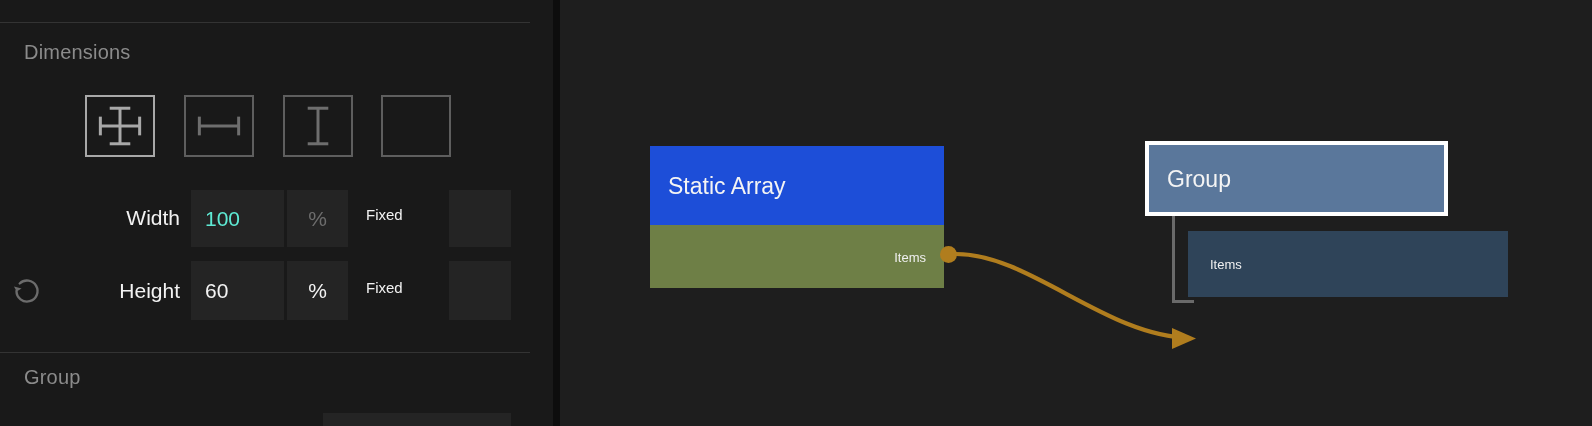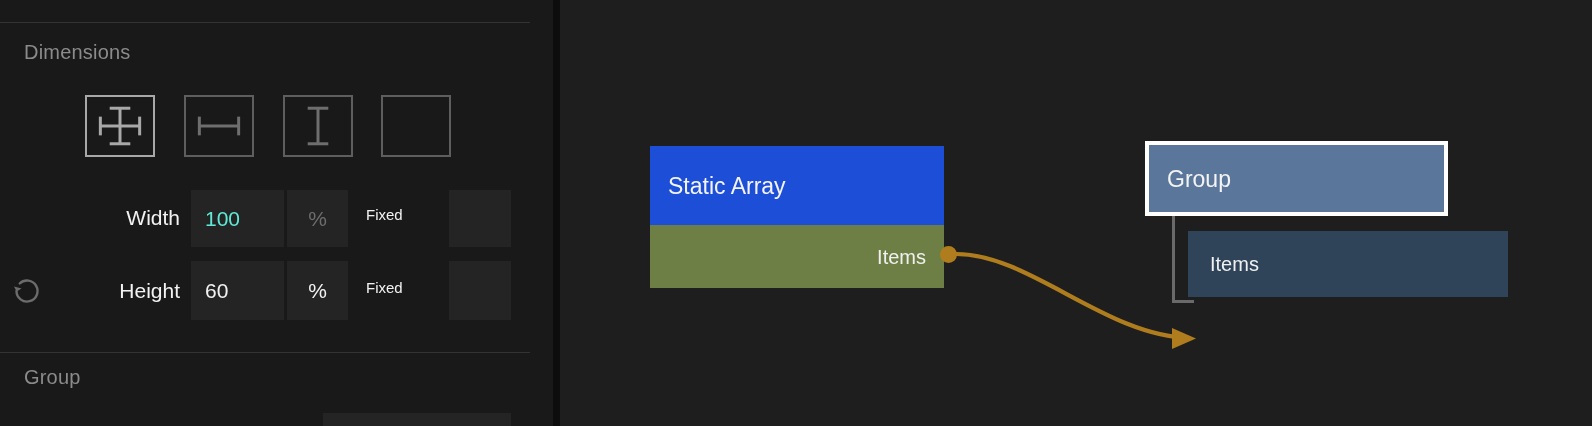--- a/index.html
+++ b/index.html
@@ -65,21 +65,21 @@
   }
   .node{position:absolute;}
   .node .head{position:relative;width:100%;box-sizing:border-box;}
   .node .body{position:relative;width:100%;box-sizing:border-box;}
   .node-title{
     position:absolute;left:18px;top:50%;transform:translateY(-50%);
     color:#f4f4f4;font-size:23px;white-space:nowrap;
   }
   .port-label{
     position:absolute;top:50%;transform:translateY(-50%);
-    color:#f0f0f0;font-size:20px;white-space:nowrap;
+    color:#f0f0f0;font-size:13px;white-space:nowrap;
   }
   .port-label.out{right:18px;}
   .port-label.in{left:22px;}
 
   
   .n-green .head{background:#1d4ed8;padding-left:40px;}
   .n-green .body{background:#6e7f46;}
   .n-blue-sel .head{background:#5a779b;}
   .n-blue .head{background:#33495f;}
   .n-blue .body{background:#2f4459;}

